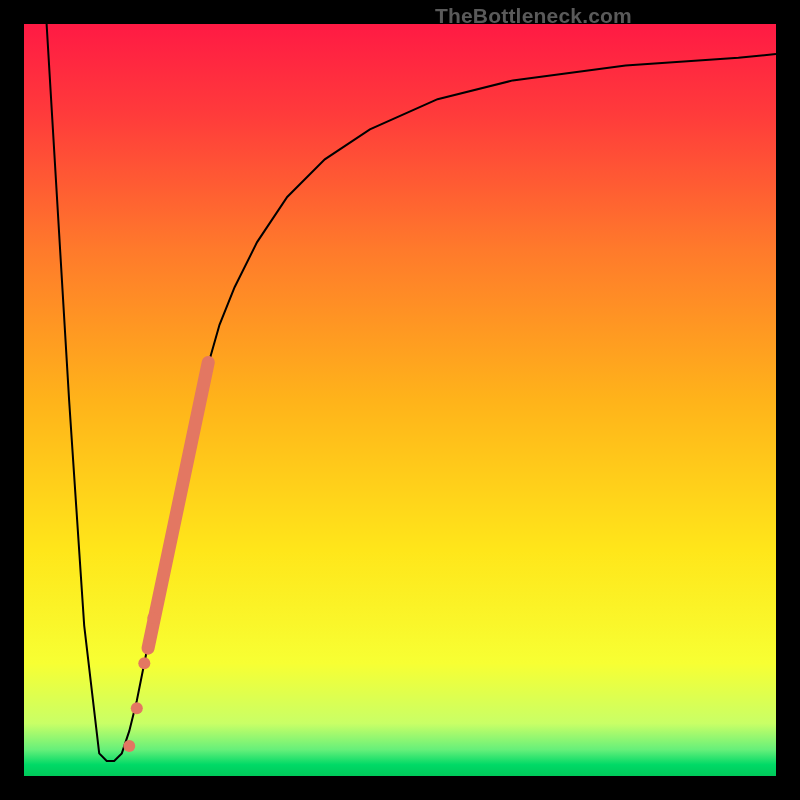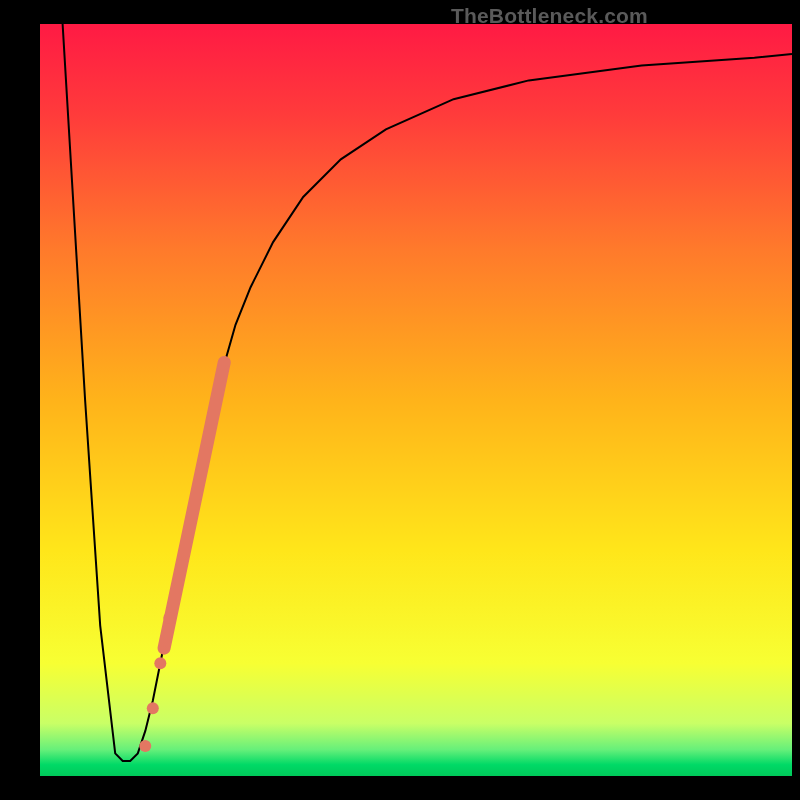--- a/index.html
+++ b/index.html
@@ -6,21 +6,21 @@
     margin: 0;
     padding: 0;
     width: 800px;
     height: 800px;
     overflow: hidden;
     background: #000;
     font-family: Arial, Helvetica, sans-serif;
   }
   .frame {
     position: absolute;
-    top: 0; left: 16px;
+    top: 0; left: 0;
     width: 660px; height: 800px;
     background: #000;
   }
   .plot {
     position: absolute;
     top: 24px;
     left: 24px;
     width: 752px;
     height: 752px;
     overflow: hidden;

